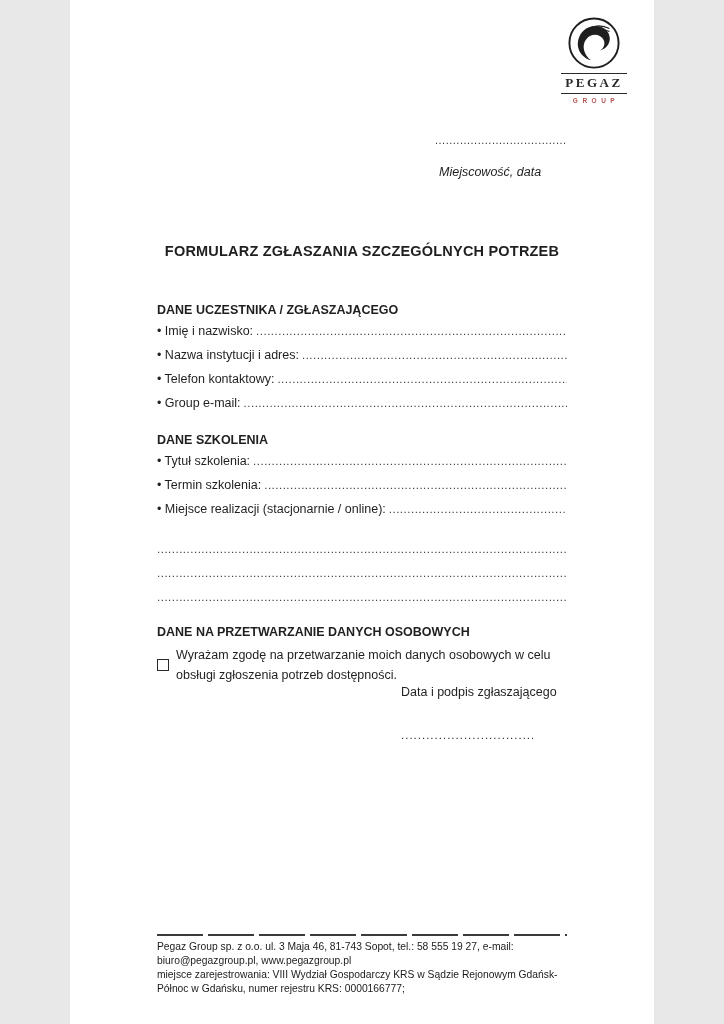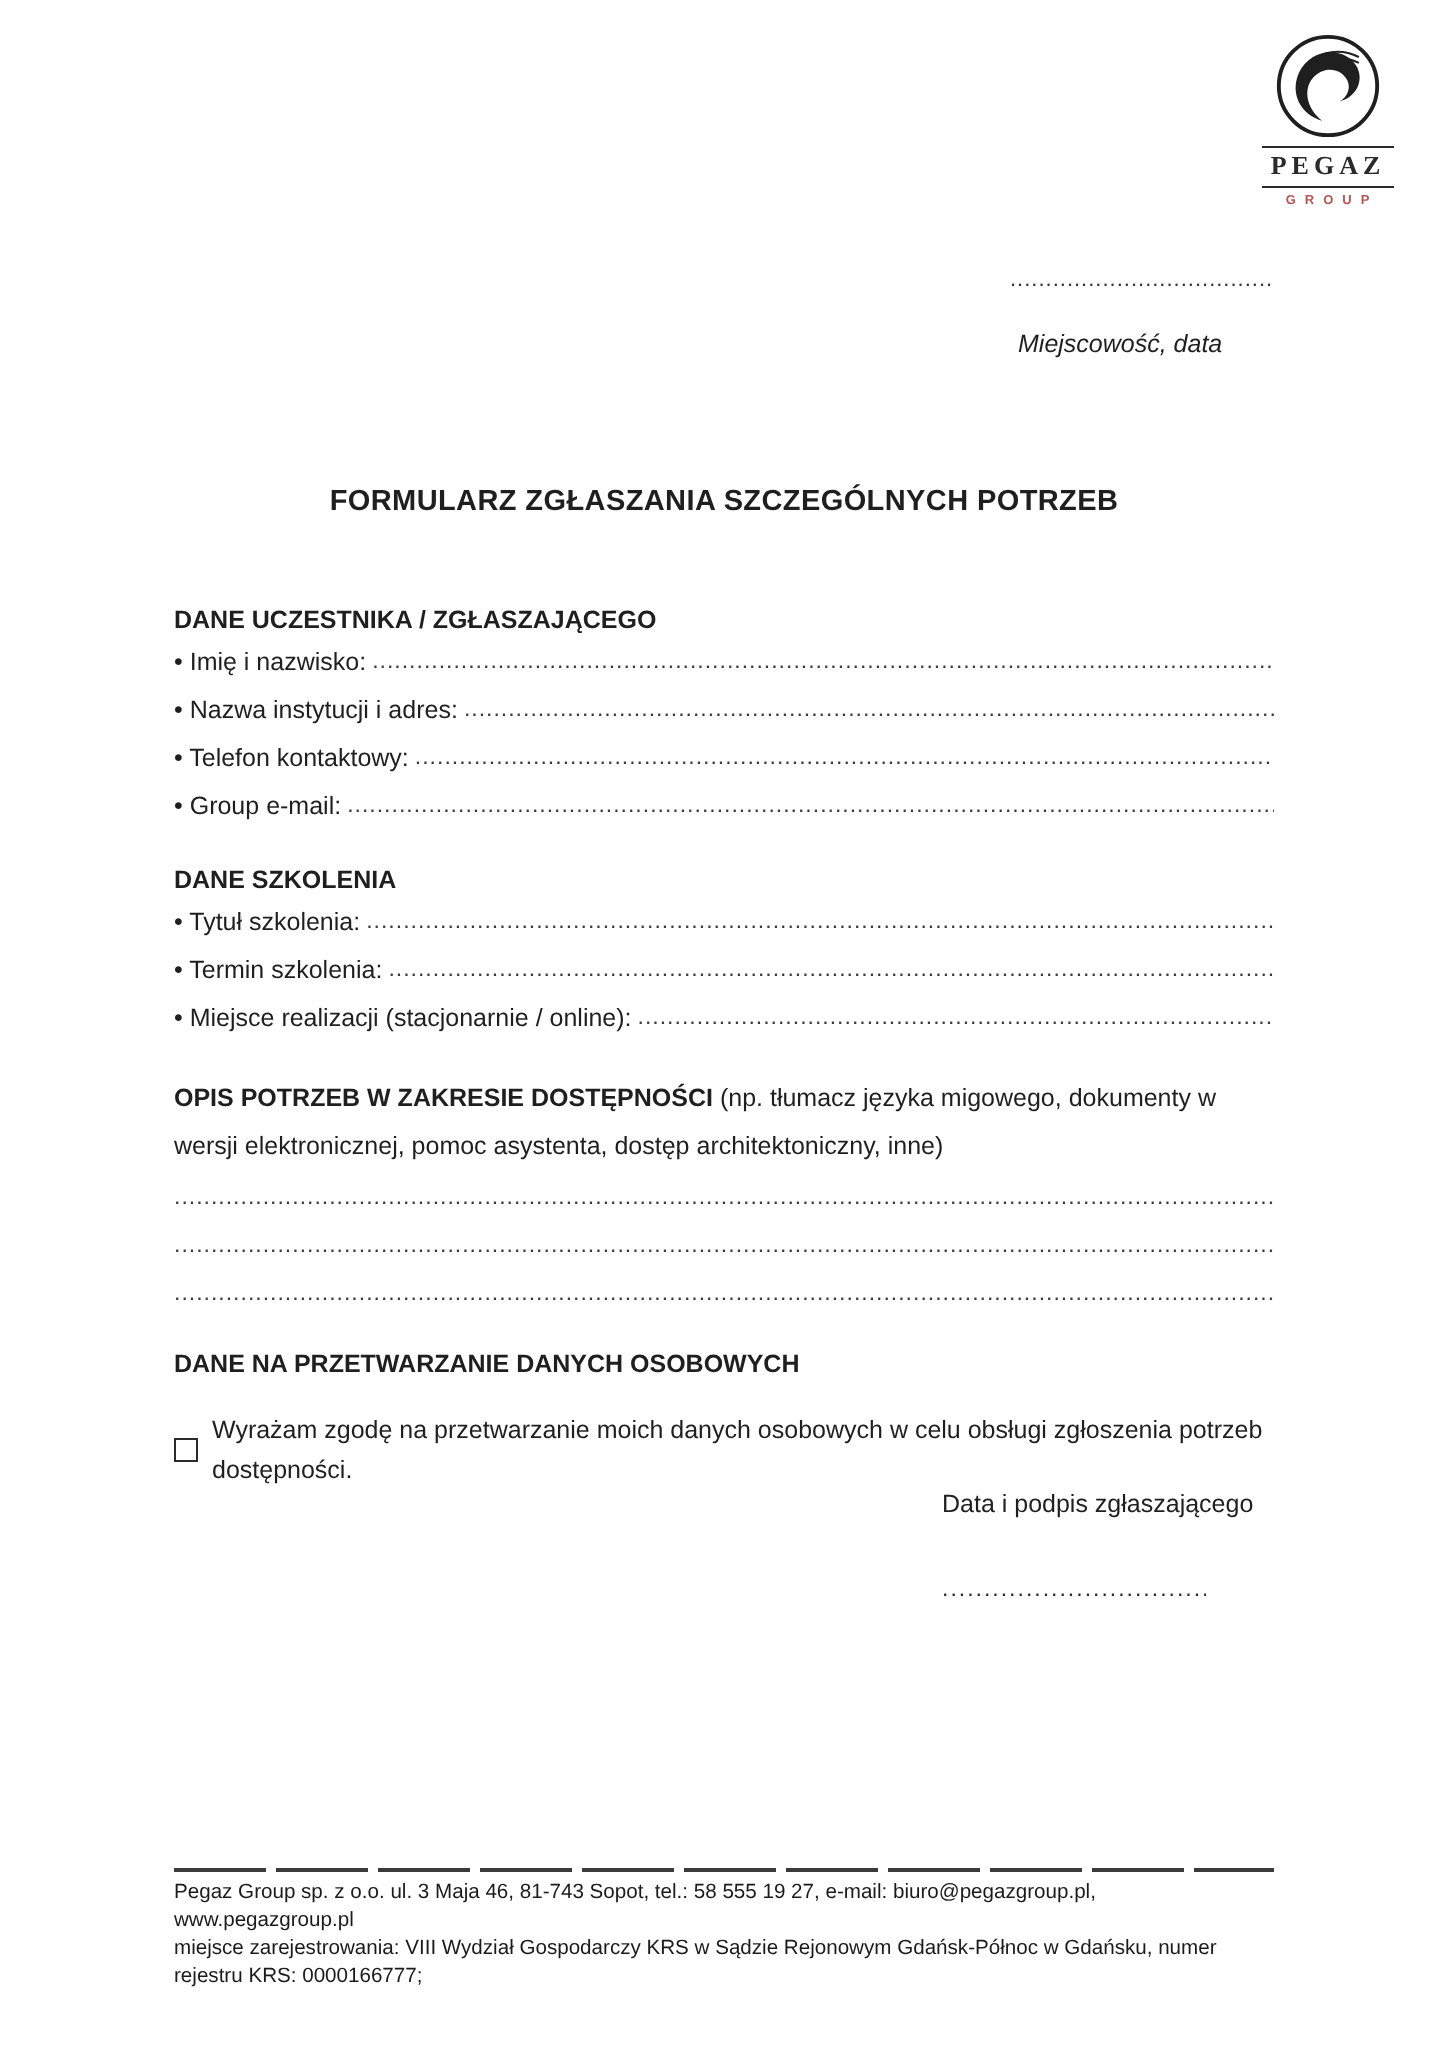--- a/index.html
+++ b/index.html
@@ -1,17 +1,17 @@
 <!DOCTYPE html>
 <html><head>
 <meta charset="utf-8">
 <style>
   html,body { margin:0; padding:0; background:#e8e8e8; }
   .page {
-    width:724px; height:1024px; background:#ffffff; position:relative;
+    width:584px; height:1024px; background:#ffffff; position:relative;
     margin:0 auto; overflow:hidden;
     font-family:"Liberation Sans", sans-serif; color:#1f1f1f;
   }
   
   .logo { position:absolute; top:16px; right:27px; width:66px; text-align:center; }
   .logo-emblem { display:block; margin:0 auto; }
   .logo-name {
     font-family:"Liberation Serif", serif; font-size:13px; letter-spacing:2.5px;
     border-top:1px solid #2a2a2a; border-bottom:1px solid #2a2a2a;
     padding:1px 0 2px; margin-top:3px; color:#2a2a2a; font-weight:600;
@@ -37,21 +37,21 @@
     flex:1; overflow:hidden; white-space:nowrap; margin-left:3px;
     font-size:11.5px; letter-spacing:0.5px; color:#3a3a3a;
   }
   .needs-heading { font-size:12.5px; line-height:24px; font-weight:normal; }
   .needs-heading b { font-weight:bold; }
   .fill-lines { margin-top:2px; }
   .fill-line {
     overflow:hidden; white-space:nowrap; line-height:24px; height:24px;
     font-size:11.5px; letter-spacing:0.5px; color:#3a3a3a;
   }
-  .consent-row { display:flex; align-items:baseline; margin-top:14px; line-height:20px; font-size:12.5px; }
+  .consent-row { display:flex; align-items:baseline; margin-top:4px; line-height:20px; font-size:12.5px; }
   .checkbox {
     display:inline-block; width:10px; height:10px; border:1.3px solid #2a2a2a;
     margin-right:7px; flex:0 0 auto; align-self:center; background:#fff; cursor:pointer;
   }
   
   .signature { margin-left:auto; width:166px; font-size:12.5px; }
   .sig-dots { margin-top:30px; width:132px; height:14px; overflow:hidden; white-space:nowrap;
               font-size:11.5px; letter-spacing:1px; color:#2a2a2a; }
   
   .footer { position:absolute; left:87px; right:87px; top:934px; font-size:10.3px; line-height:13.9px; color:#1b1b1b; }
@@ -117,21 +117,20 @@
         <span class="field-label">• Termin szkolenia:</span>
         <span class="leader">....................................................................................................................................................................................................................................................................</span>
       </div>
       <div class="field-row">
         <span class="field-label">• Miejsce realizacji (stacjonarnie / online):</span>
         <span class="leader">....................................................................................................................................................................................................................................................................</span>
       </div>
     </div>
 
     <div class="sec-needs">
-      <div class="needs-heading"><b>OPIS POTRZEB W ZAKRESIE DOSTĘPNOŚCI</b><span> (np. tłumacz języka migowego, dokumenty w wersji elektronicznej, pomoc asystenta, dostęp architektoniczny, inne)</span></div>
       <div class="fill-lines">
         <div class="fill-line">....................................................................................................................................................................................................................................................................</div>
         <div class="fill-line">....................................................................................................................................................................................................................................................................</div>
         <div class="fill-line">....................................................................................................................................................................................................................................................................</div>
       </div>
     </div>
 
     <div class="sec-consent">
       <div class="sec-heading">DANE NA PRZETWARZANIE DANYCH OSOBOWYCH</div>
       <div class="consent-row">

